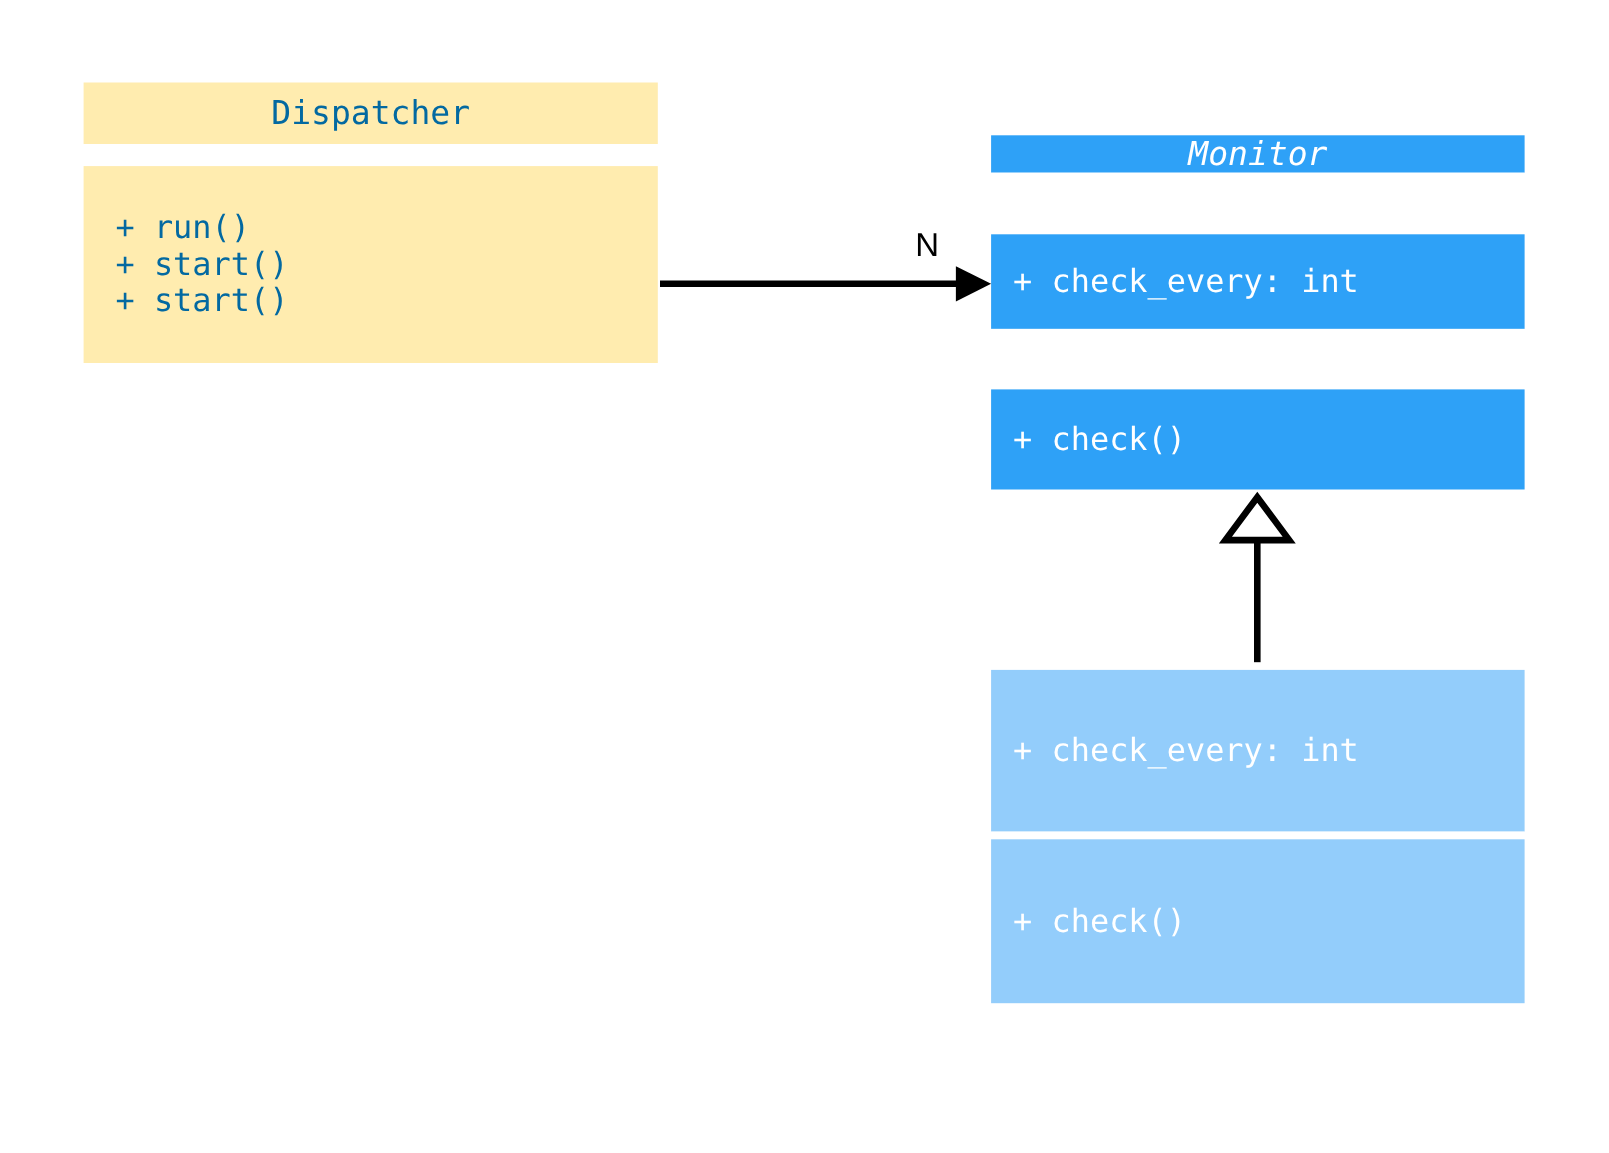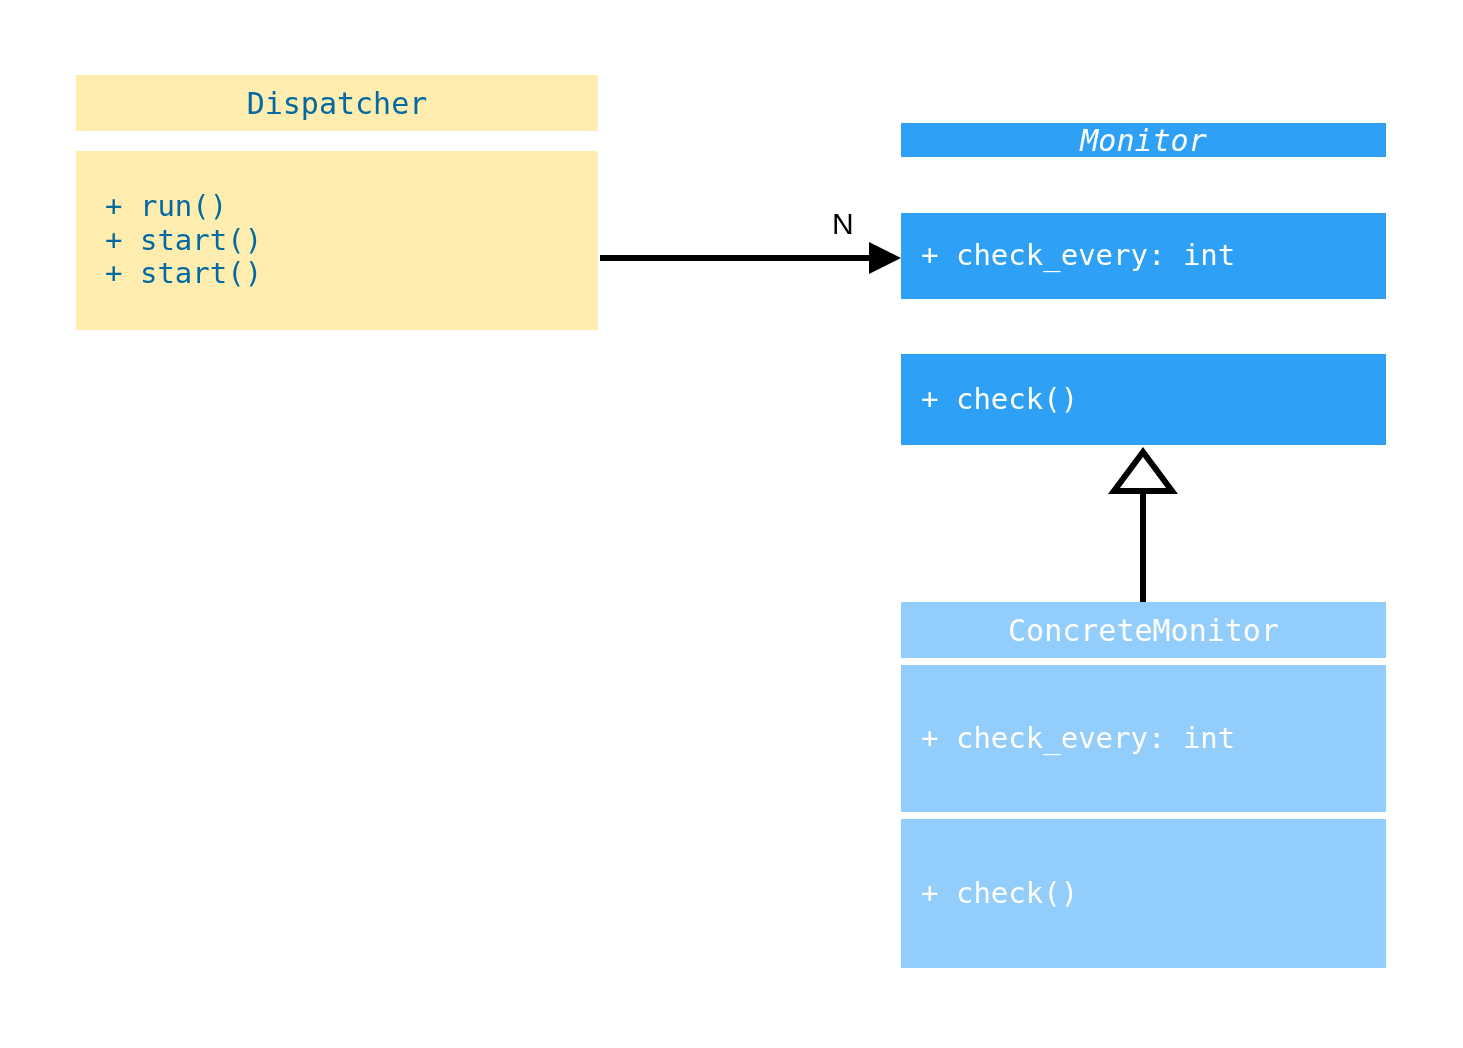--- a/index.html
+++ b/index.html
@@ -105,23 +105,20 @@
     <div class="compartment body" style="height:144px;">
       <div class="member">+ check_every: int</div>
     </div>
     <div class="gap" style="height:7px;"></div>
     <div class="compartment body" style="height:153px;">
       <div class="member">+ check()</div>
     </div>
   </div>
 
   <div class="uml-class theme-concrete" style="left:901px; top:602px; width:485px; height:366px;">
-    <div class="compartment title" style="height:56px;">
-      <span>ConcreteMonitor</span>
-    </div>
     <div class="gap" style="height:7px;"></div>
     <div class="compartment body" style="height:147px;">
       <div class="member">+ check_every: int</div>
     </div>
     <div class="gap" style="height:7px;"></div>
     <div class="compartment body" style="height:149px;">
       <div class="member">+ check()</div>
     </div>
   </div>
 

